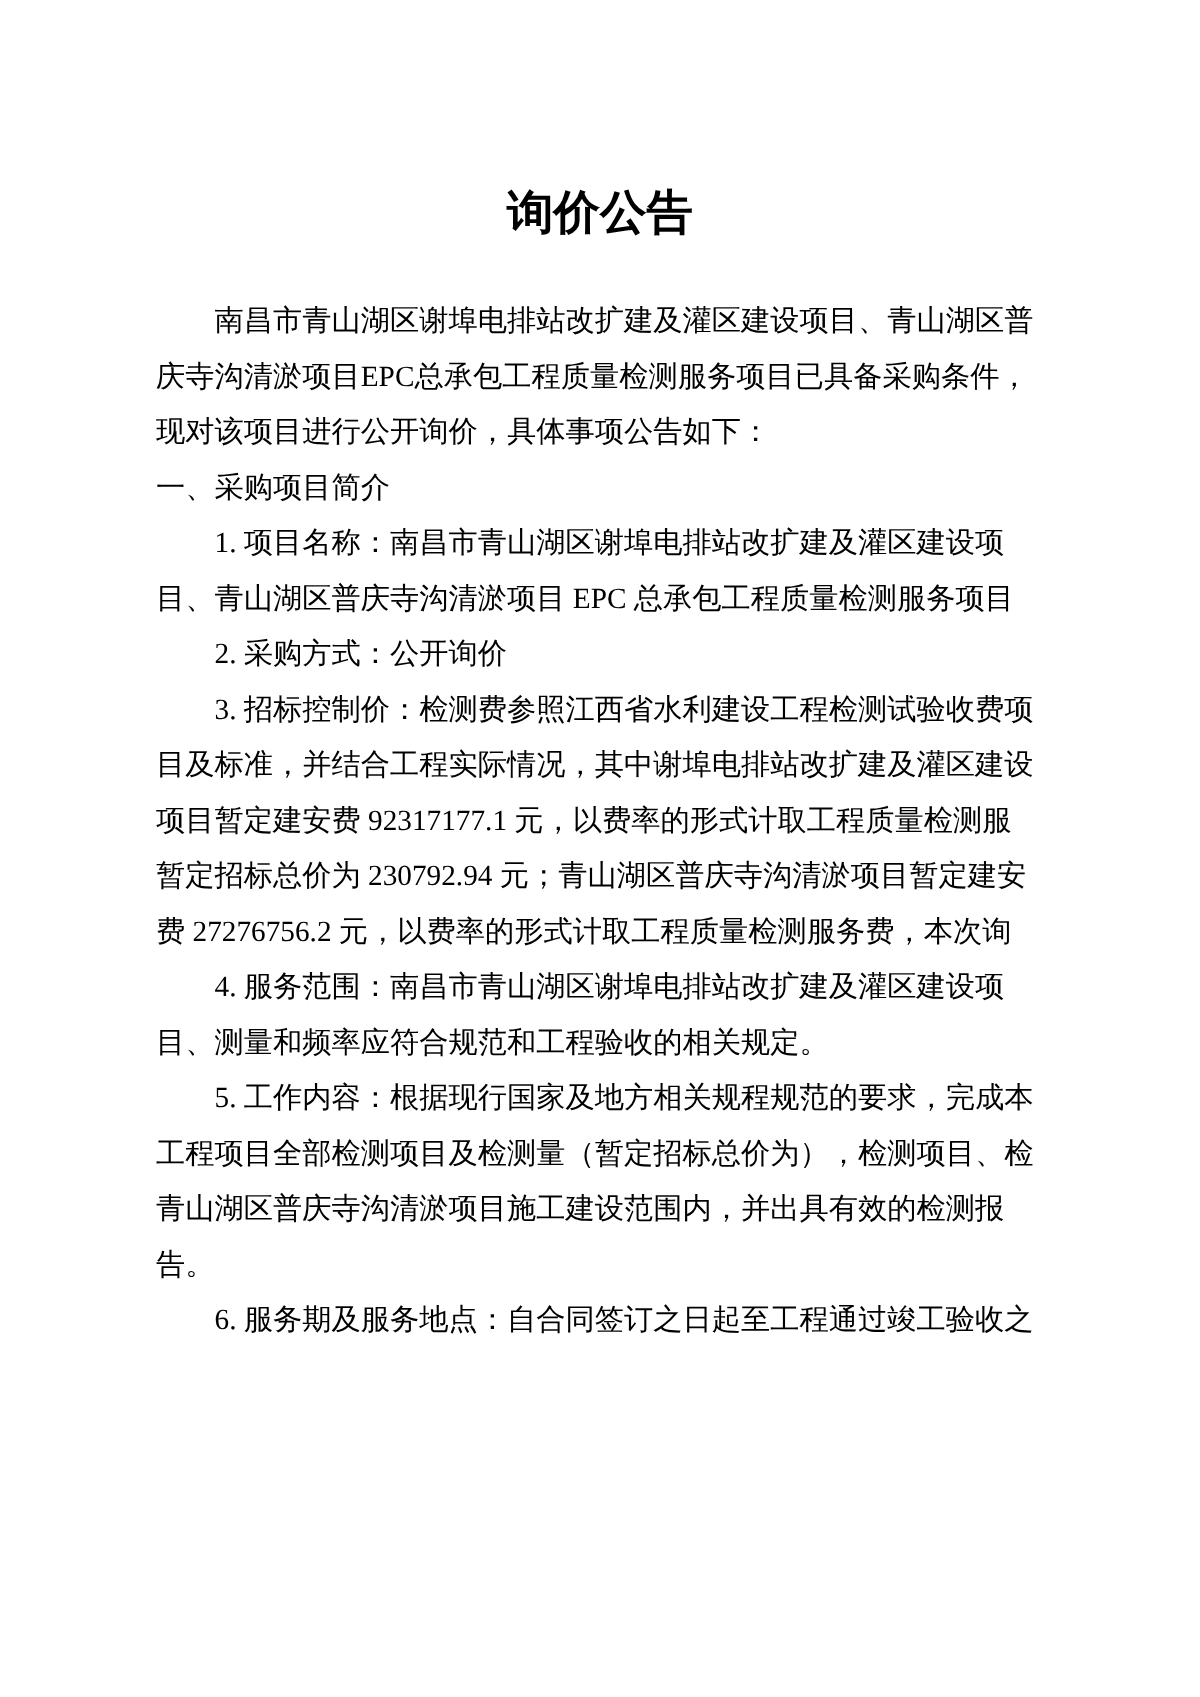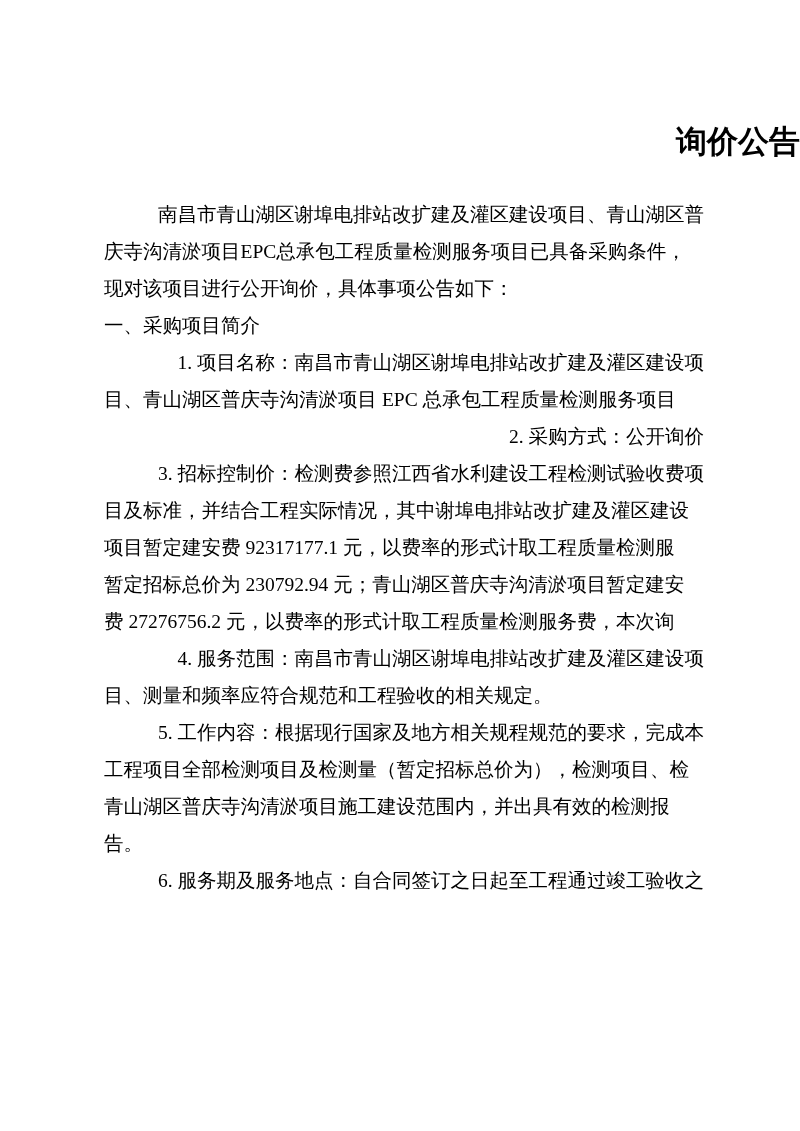--- a/index.html
+++ b/index.html
@@ -16,34 +16,33 @@
     font-family: "Liberation Serif", "DejaVu Serif", serif;
     overflow: hidden;
   }
   .doc-title {
     margin: 0;
     padding-top: 119px;
     height: 46px;
     line-height: 46px;
     font-size: 31px;
     font-weight: bold;
-    text-align: right;
+    text-align: center;
   }
   .doc-body {
     margin: 31px 96px 0 104px;
   }
   .doc-line {
     font-size: 19.5px;
     line-height: 37px;
     white-space: nowrap;
     font-weight: normal;
   }
   .doc-line.indent {
     text-indent: 39px;
-    text-align: right;
   }
   .doc-line.bold {
     font-weight: normal;
   }
 </style>
 </head>
 <body>
 
 <div class="page">
   <h1 class="doc-title">询价公告</h1>

